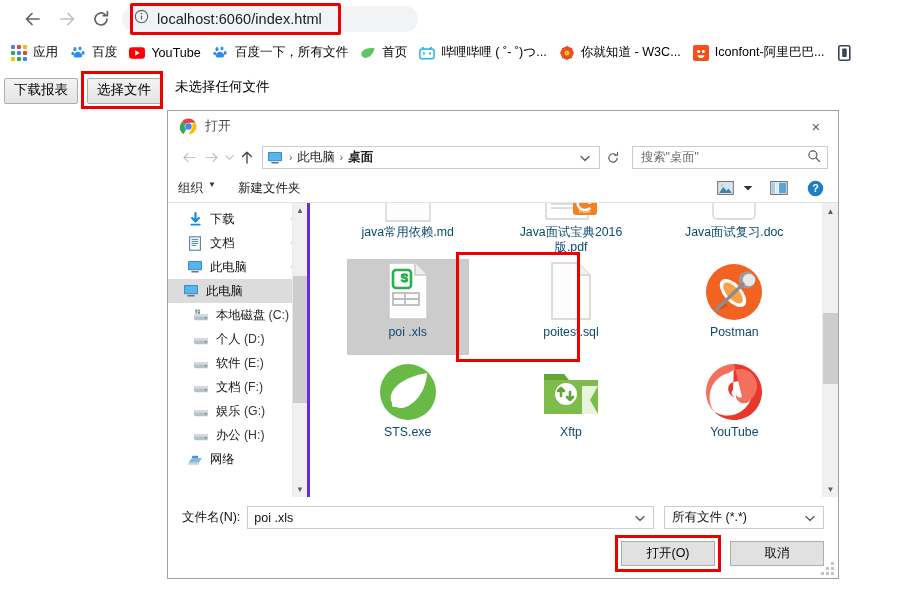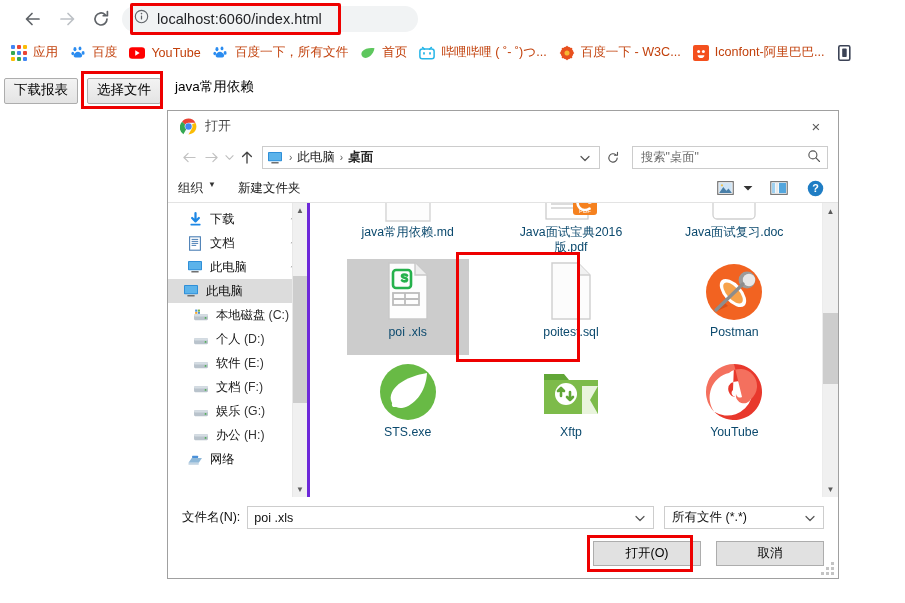--- a/index.html
+++ b/index.html
@@ -45,21 +45,21 @@
     overflow:hidden;
   }
   .bm {
     display:flex; align-items:center; height:24px; padding:0 6px;
     flex:none; white-space:nowrap;
   }
   .bm .bm-ico {
     width:16px; height:16px; margin-right:6px; flex:none;
     display:flex; align-items:center; justify-content:center;
   }
-  .bm .bm-label { font-size:12.6px; color:#c2410c; }
+  .bm .bm-label { font-size:12.6px; color:#000000; }
 
   .apps-grid { display:grid; grid-template-columns:repeat(3,4px);
     grid-template-rows:repeat(3,4px); gap:2px; }
   .apps-grid i { display:block; width:4px; height:4px; border-radius:1px; }
 
   
   .page-area {
     position:absolute; left:0; top:68px; width:905px; height:535px;
     background:#ffffff;
   }
@@ -217,21 +217,21 @@
   .fn-input .v { flex:1; white-space:nowrap; overflow:hidden; }
   .fn-chev { color:#444; font-size:11px; padding:0 6px; }
   .filter-sel {
     width:160px; height:23px; border:1px solid #cdcdcd; background:#fff;
     display:flex; align-items:center; padding:0 2px 0 7px; margin-left:10px;
     font-size:12.5px; color:#111; flex:none;
   }
   .filter-sel .v { flex:1; }
   .btn-row { display:flex; justify-content:flex-end; margin-top:12px; }
   .winbtn {
-    width:108px; height:25px; background:#e1e1e1; border:1px solid #adadad;
+    width:94px; height:25px; background:#e1e1e1; border:1px solid #adadad;
     font-size:12.5px; color:#000; display:flex; align-items:center;
     justify-content:center; font-family:"Liberation Sans","DejaVu Sans",sans-serif;
   }
   .open-wrap { position:relative; margin-right:15px; }
   .open-highlight {
     position:absolute; left:-6px; top:-6px; width:106px; height:37px;
     border:3px solid #ee0000; pointer-events:none;
   }
   .grip { position:absolute; right:4px; bottom:3px; display:grid;
     grid-template-columns:repeat(3,3px); grid-template-rows:repeat(3,3px);
@@ -351,21 +351,21 @@
     </div>
 
     <div class="bm">
       <span class="bm-ico">
         <svg width="16" height="16" viewBox="0 0 16 16">
           <circle cx="8" cy="8" r="6.4" fill="#e8511f"></circle>
           <circle cx="8" cy="8" r="2.6" fill="#f7b733"></circle>
           <path d="M8 1.5v3M8 11.5v3M1.6 8h3M11.4 8h3M3.5 3.5l2.1 2.1M10.4 10.4l2.1 2.1M12.5 3.5l-2.1 2.1M5.6 10.4l-2.1 2.1" stroke="#e8511f" stroke-width="1.6" stroke-linecap="round"></path>
         </svg>
       </span>
-      <span class="bm-label">百度一下 - W3C...</span>
+      <span class="bm-label">你就知道 - W3C...</span>
     </div>
 
     <div class="bm">
       <span class="bm-ico">
         <svg width="16" height="16" viewBox="0 0 16 16">
           <rect x="0" y="0" width="16" height="16" rx="2" fill="#f4501e"></rect>
           <circle cx="5.6" cy="6.4" r="1.5" fill="#fff"></circle>
           <circle cx="10.4" cy="6.4" r="1.5" fill="#fff"></circle>
           <path d="M4.6 10.2h6.8c0 1.8-1.5 2.9-3.4 2.9s-3.4-1.1-3.4-2.9z" fill="#fff"></path>
         </svg>
@@ -383,21 +383,21 @@
     </div>
   </div>
 
   <div class="page-area">
     <div class="form-row">
       <button class="btn-native">下载报表</button>
       <span class="file-btn-wrap">
         <button class="btn-native">选择文件</button>
         <span class="file-btn-highlight"></span>
       </span>
-      <span class="no-file-text">java常用依赖</span>
+      <span class="no-file-text">未选择任何文件</span>
     </div>
   </div>
 
   <div class="dialog">
 
     <div class="dlg-titlebar">
       <span class="dlg-title-ico">
         <svg width="17" height="17" viewBox="0 0 18 18">
           <circle cx="9" cy="9" r="8.4" fill="#f8f9fa"></circle>
           <path d="M9 .6A8.4 8.4 0 0 1 16.3 4.9H9a4.1 4.1 0 0 0-3.6 2.1L2.2 4.1A8.4 8.4 0 0 1 9 .6z" fill="#ea4335"></path>

